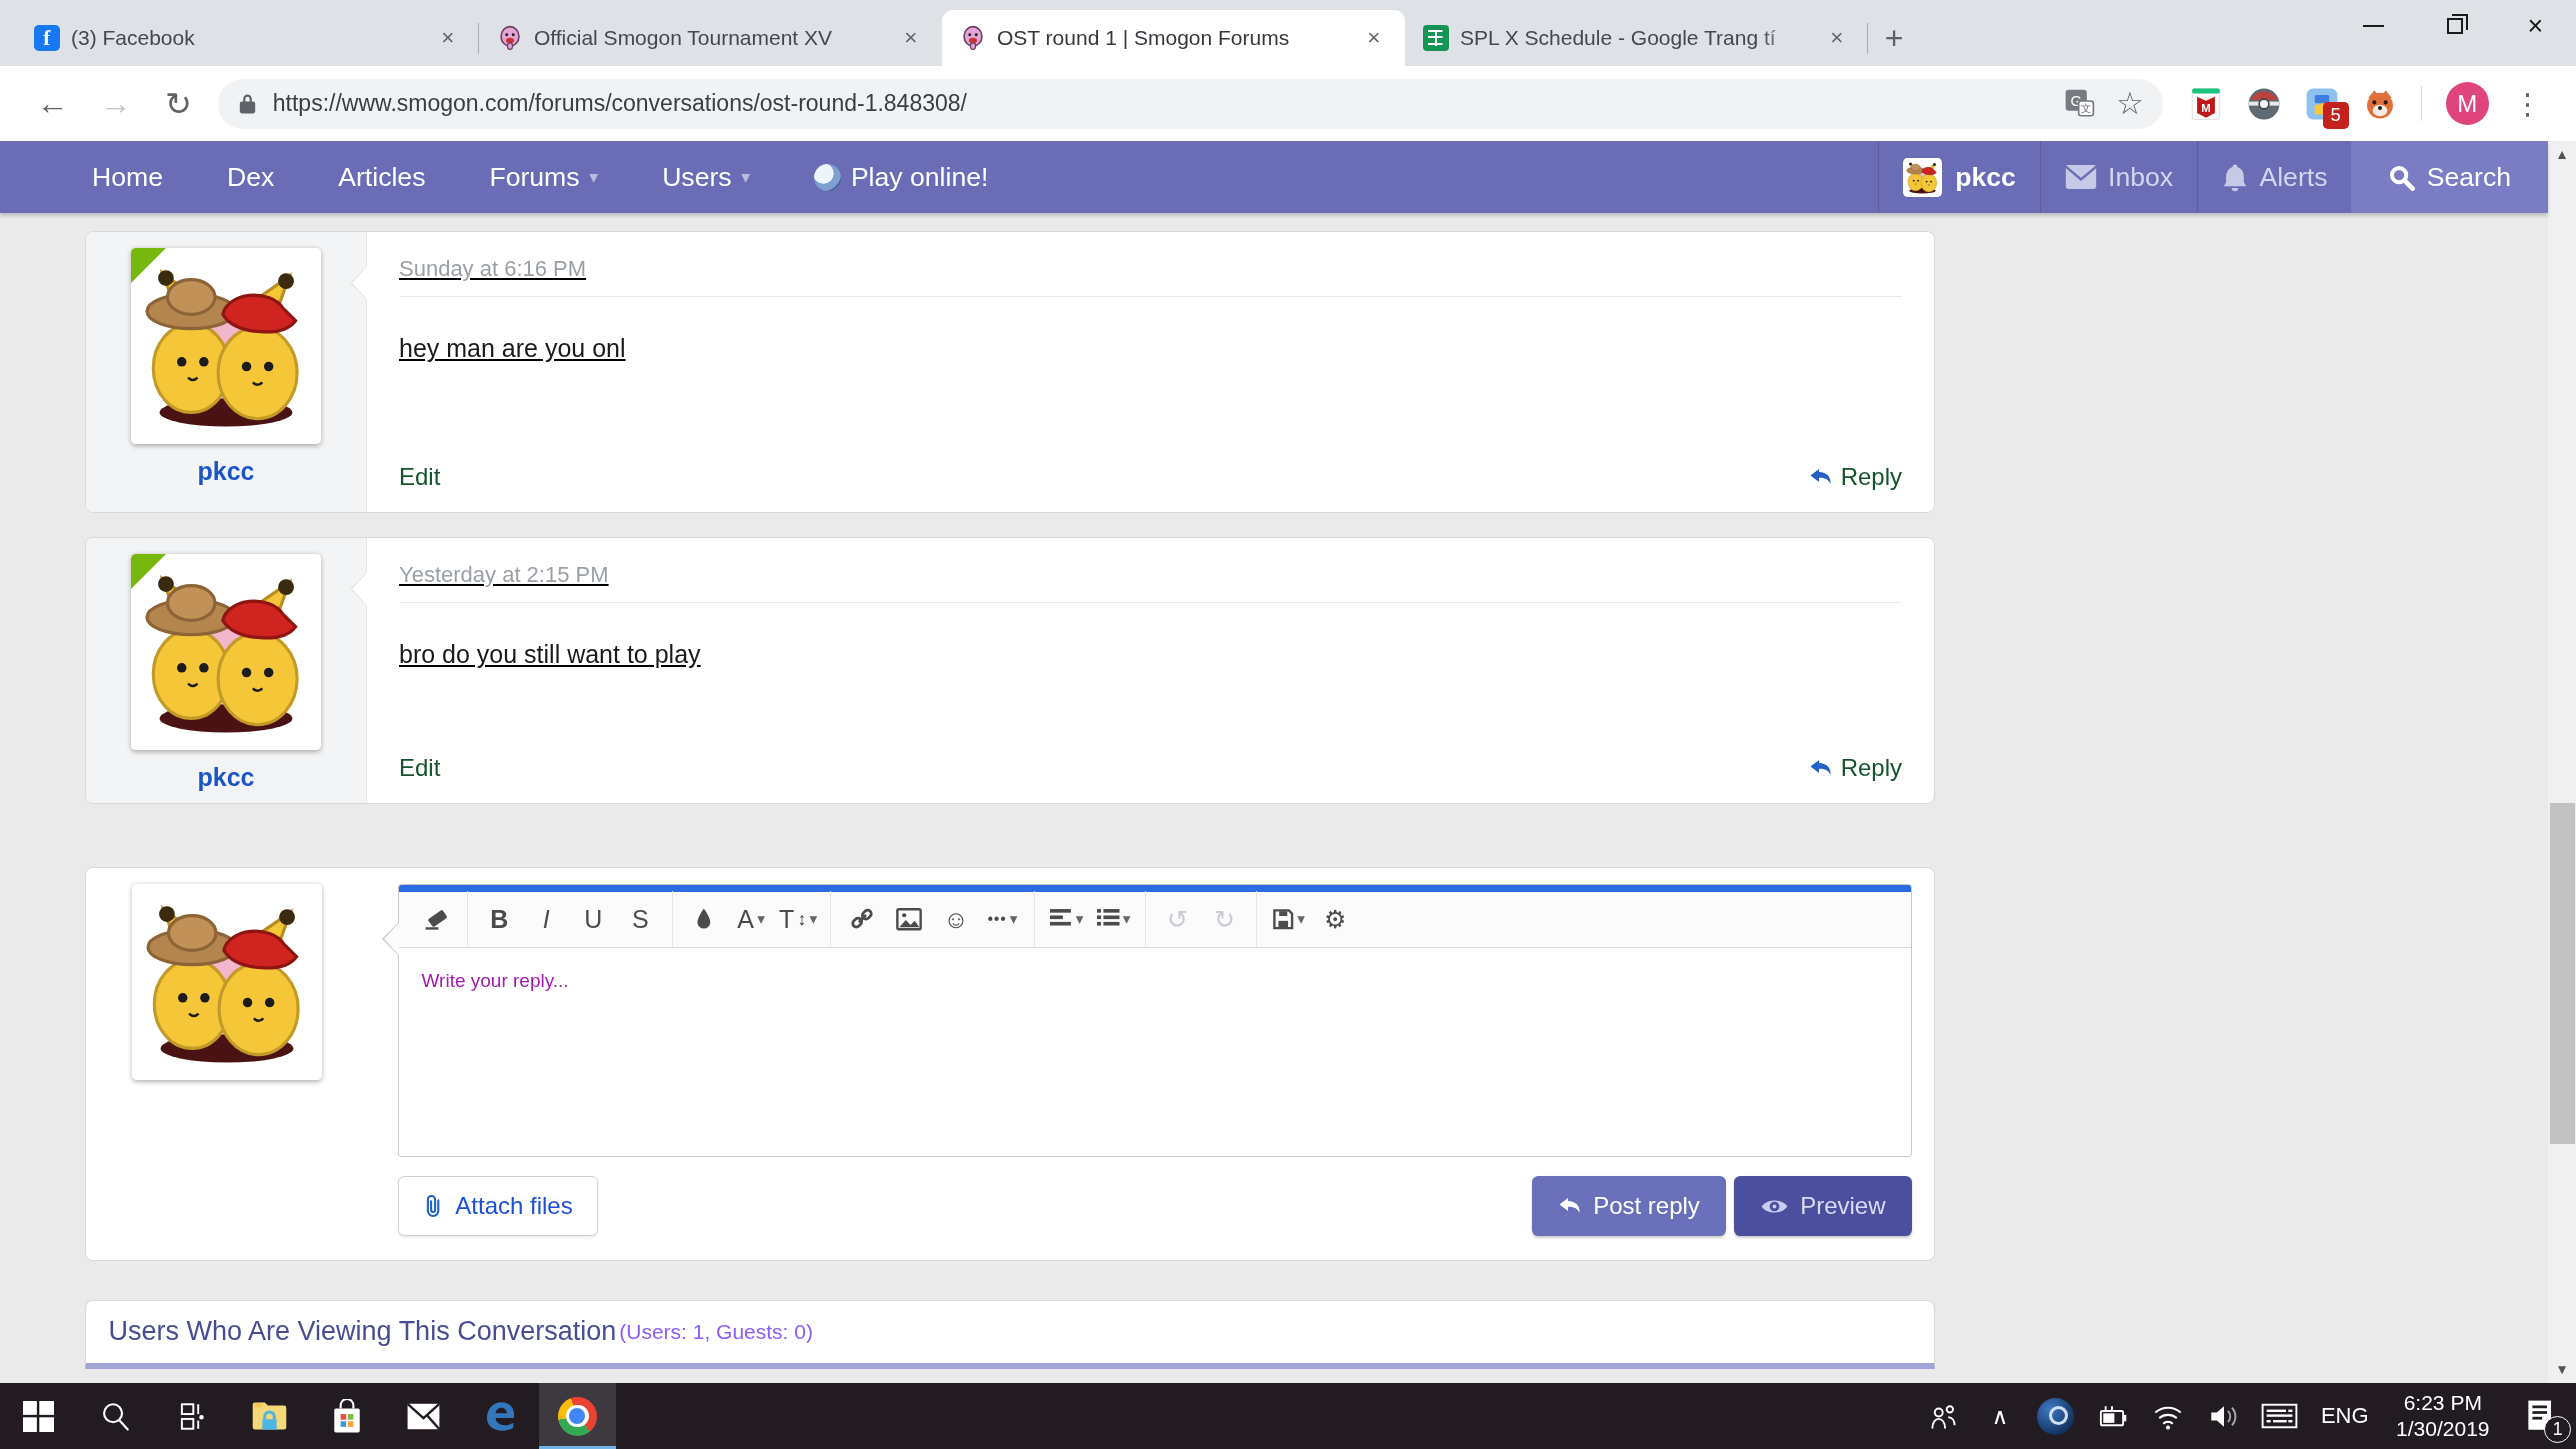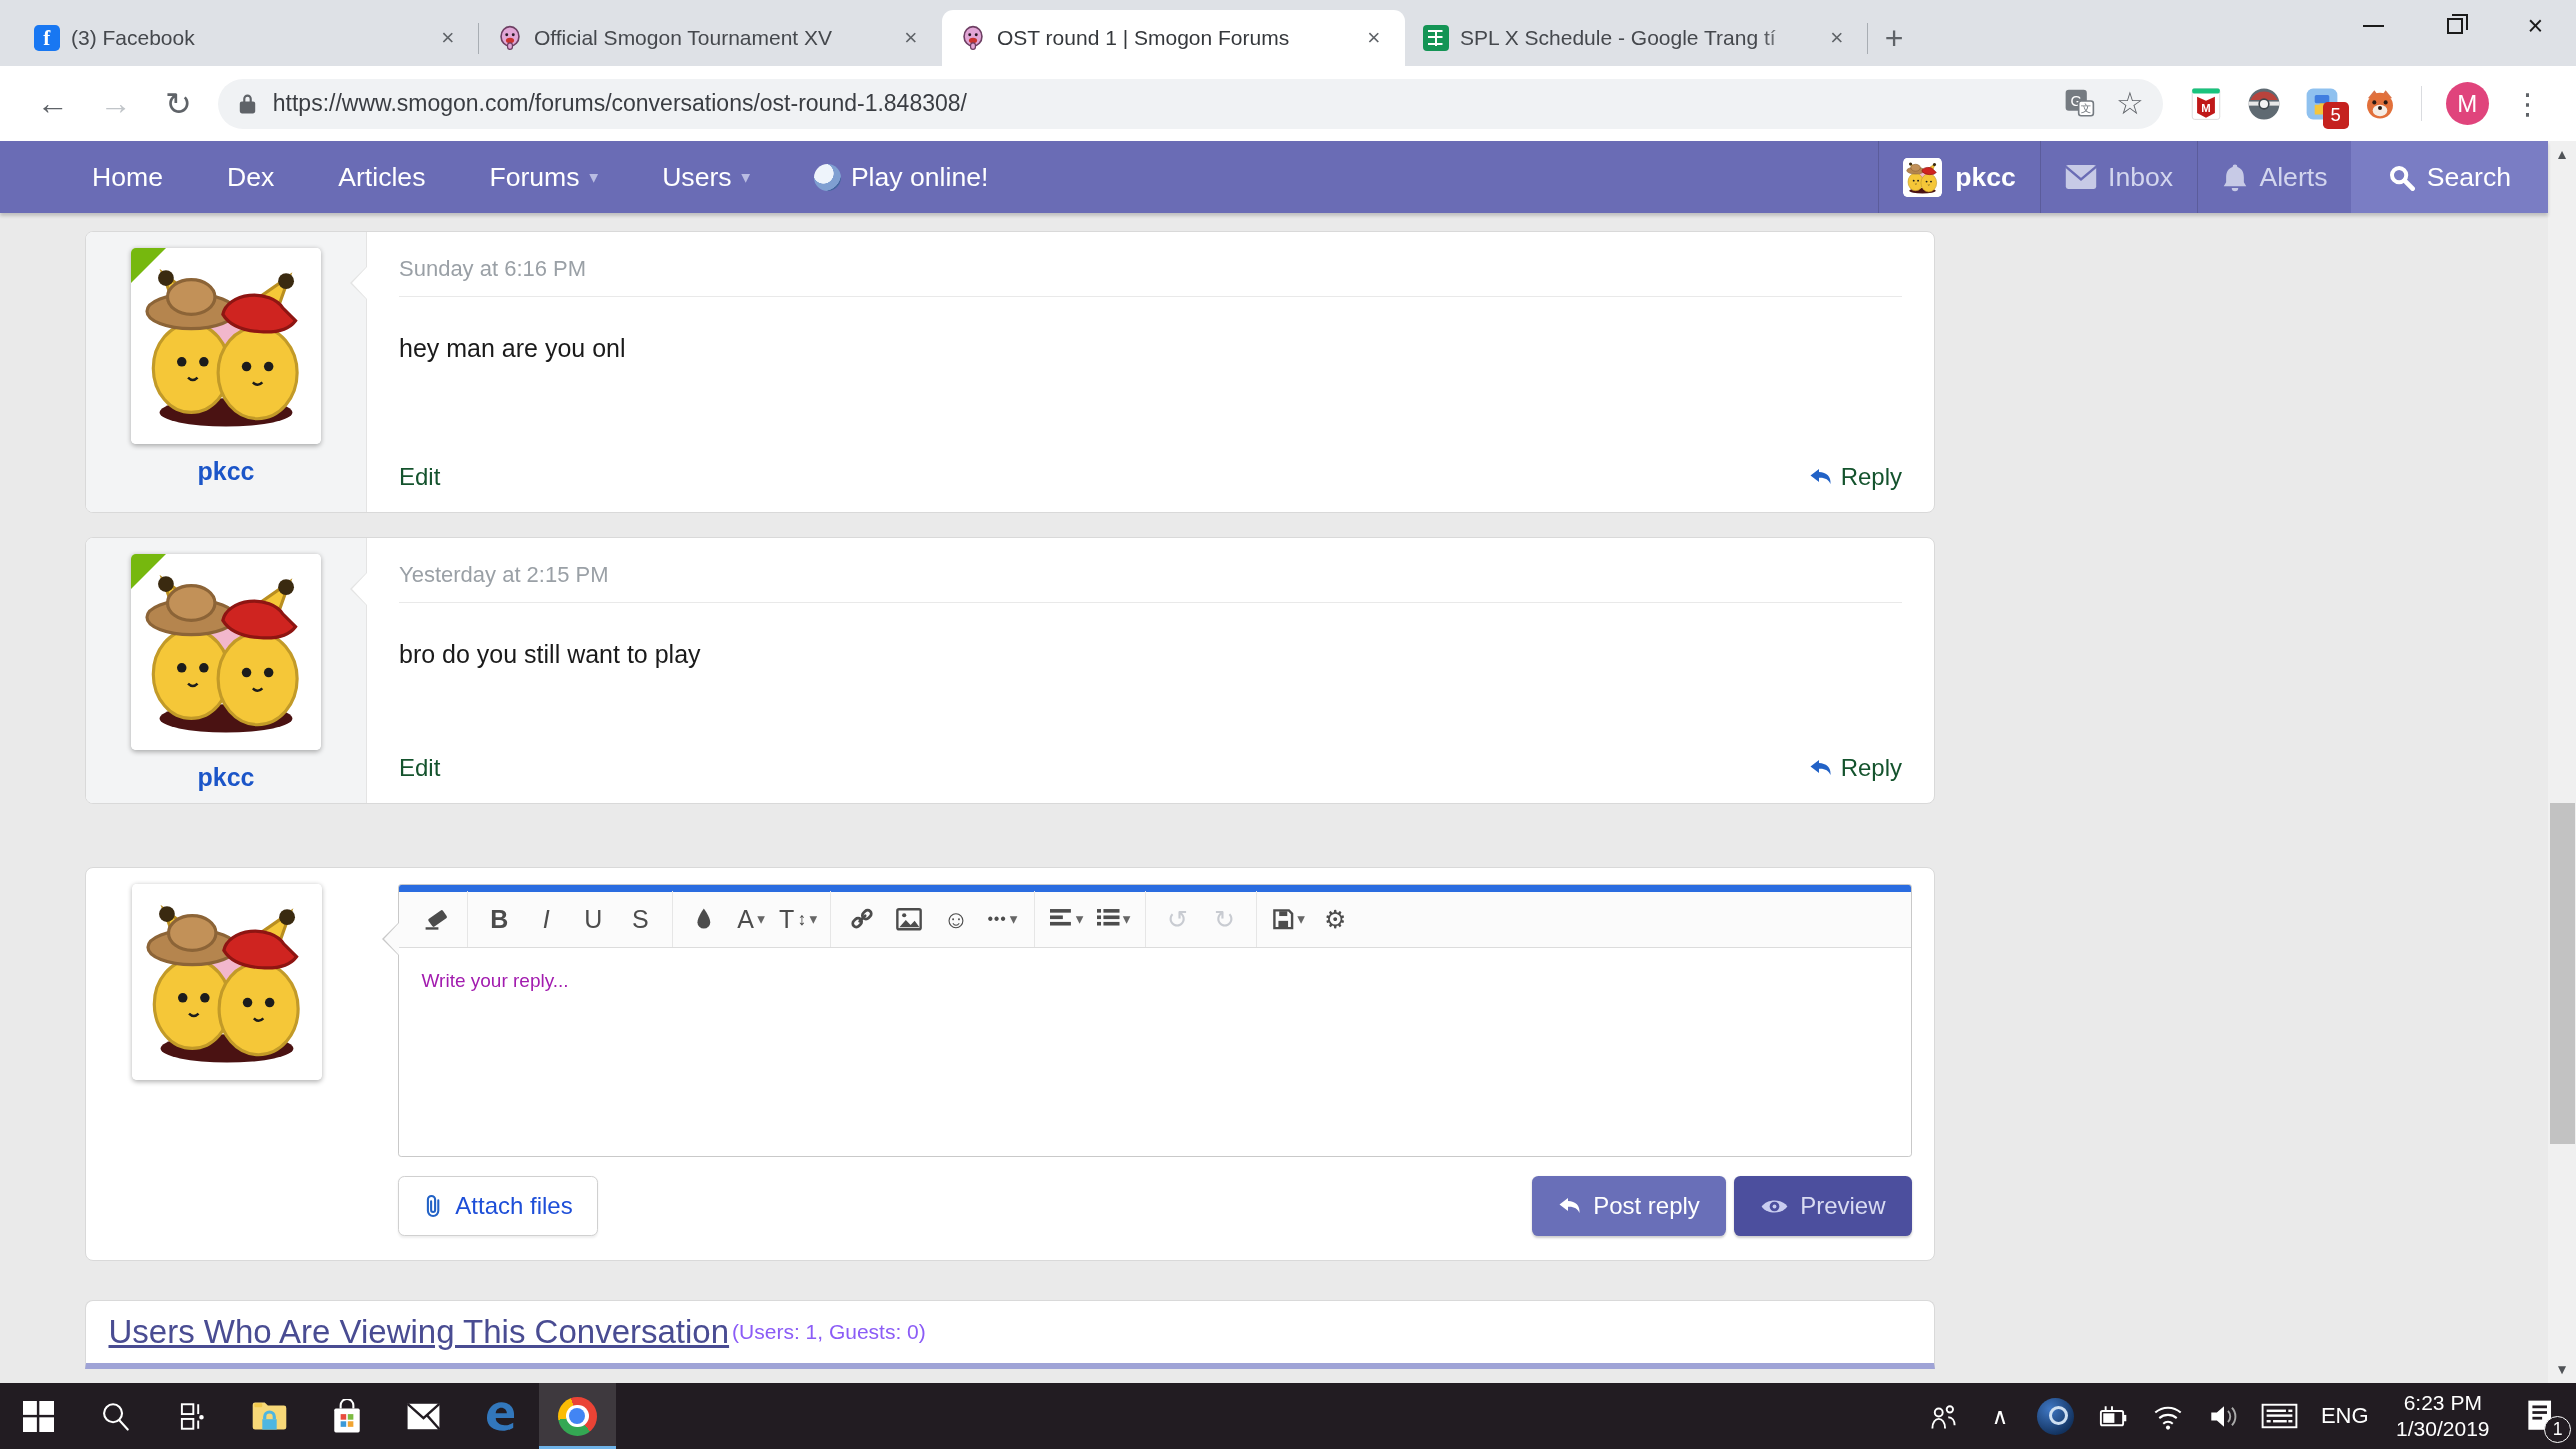--- a/index.html
+++ b/index.html
@@ -74,21 +74,21 @@
   .col { position:absolute; left:85px; top:17.7px; width:1850px; }
   .card { background:#fff; border:0.8px solid #d9d9d9; border-radius:8px; overflow:hidden; position:relative; }
 
   .msg { display:flex; }
   .msg-left { width:281px; background:#f3f4f5; border-right:0.8px solid #e4e4e4; flex:0 0 281px; }
   .avatar-box { width:190px; height:196px; margin:16px auto 0; background:#fff; border-radius:4.8px;
     box-shadow:0 1.6px 4.8px rgba(0,0,0,.3); position:relative; overflow:hidden; }
   .online-tri { position:absolute; left:0; top:0; width:0; height:0;
     border-left:35px solid #76b80e; border-bottom:35px solid transparent; }
   .author { text-align:center; color:#1b55c8; font-weight:bold; font-size:25px; margin-top:13px; }
-  .msg-body { flex:1; position:relative; padding:24px 32px 0 32px; }
+  .msg-body { flex:1; position:relative; padding:24px 32px 0 32px;text-decoration:underline; }
   .pointer { position:absolute; left:-17px; top:34px; width:0; height:0;
     border-top:17.7px solid transparent; border-bottom:17.7px solid transparent; border-right:17px solid #e4e4e4; }
   .pointer::after { content:""; position:absolute; left:1.6px; top:-16px; width:0; height:0;
     border-top:16px solid transparent; border-bottom:16px solid transparent; border-right:15.3px solid #fff; }
   .timestamp { font-size:22px; color:#9aa0a6; }
   .ts-rule { border:none; border-top:0.8px solid #e9e9e9; margin-top:14.5px; }
   .msg-text { margin-top:37px; font-size:25px; color:#1a1a1a; }
   .msg-actions { position:absolute; left:32px; right:32px; bottom:21px; display:flex;
     justify-content:space-between; align-items:center; }
   .link { color:#14532d; font-size:24px; display:flex; align-items:center; gap:8px;text-align:right; }
@@ -118,21 +118,21 @@
     box-shadow:0 1.6px 2.4px rgba(0,0,0,.07); display:flex; align-items:center; gap:11.3px;
     padding:0 24px; color:#1d4ed8; font-size:24px; }
   .spacer { flex:1; }
   .btn { height:60px; border-radius:6.4px; display:flex; align-items:center; gap:11.3px;
     padding:0 26px; color:#fff; font-size:24px; box-shadow:0 1.6px 2.4px rgba(0,0,0,.2); }
   .btn-post { background:#696fb8; margin-right:8px; }
   .btn-preview { background:#4c4f9e; color:#d9dbf2; }
 
   .viewers { height:69px; border-bottom:6.4px solid #9fa3d6; display:flex; align-items:center;
     padding-left:22.5px; border-radius:8px 8px 0 0; }
-  .viewers .vt { color:#494c92; font-size:33px;text-decoration:underline; }
+  .viewers .vt { color:#494c92; font-size:27px; }
   .viewers .vc { color:#8b5cf6; font-size:21px; margin-left:3px; }
 
   .scrollbar { position:absolute; left:2548px; top:141px; width:28px; height:1242px; background:#f0f0f0; }
   .sb-arrow { position:absolute; left:0; width:28px; text-align:center; font-size:13.7px; color:#505357; }
   .sb-thumb { position:absolute; left:1.6px; top:662px; width:25px; height:341px; background:#c2c2c2; }
 
   
   .taskbar { position:absolute; left:0; top:1383px; width:2576px; height:66px; background:#221c22;
     display:flex; align-items:center; }
   .tb-ic { width:77px; height:66px; display:flex; align-items:center; justify-content:center; position:relative; }

